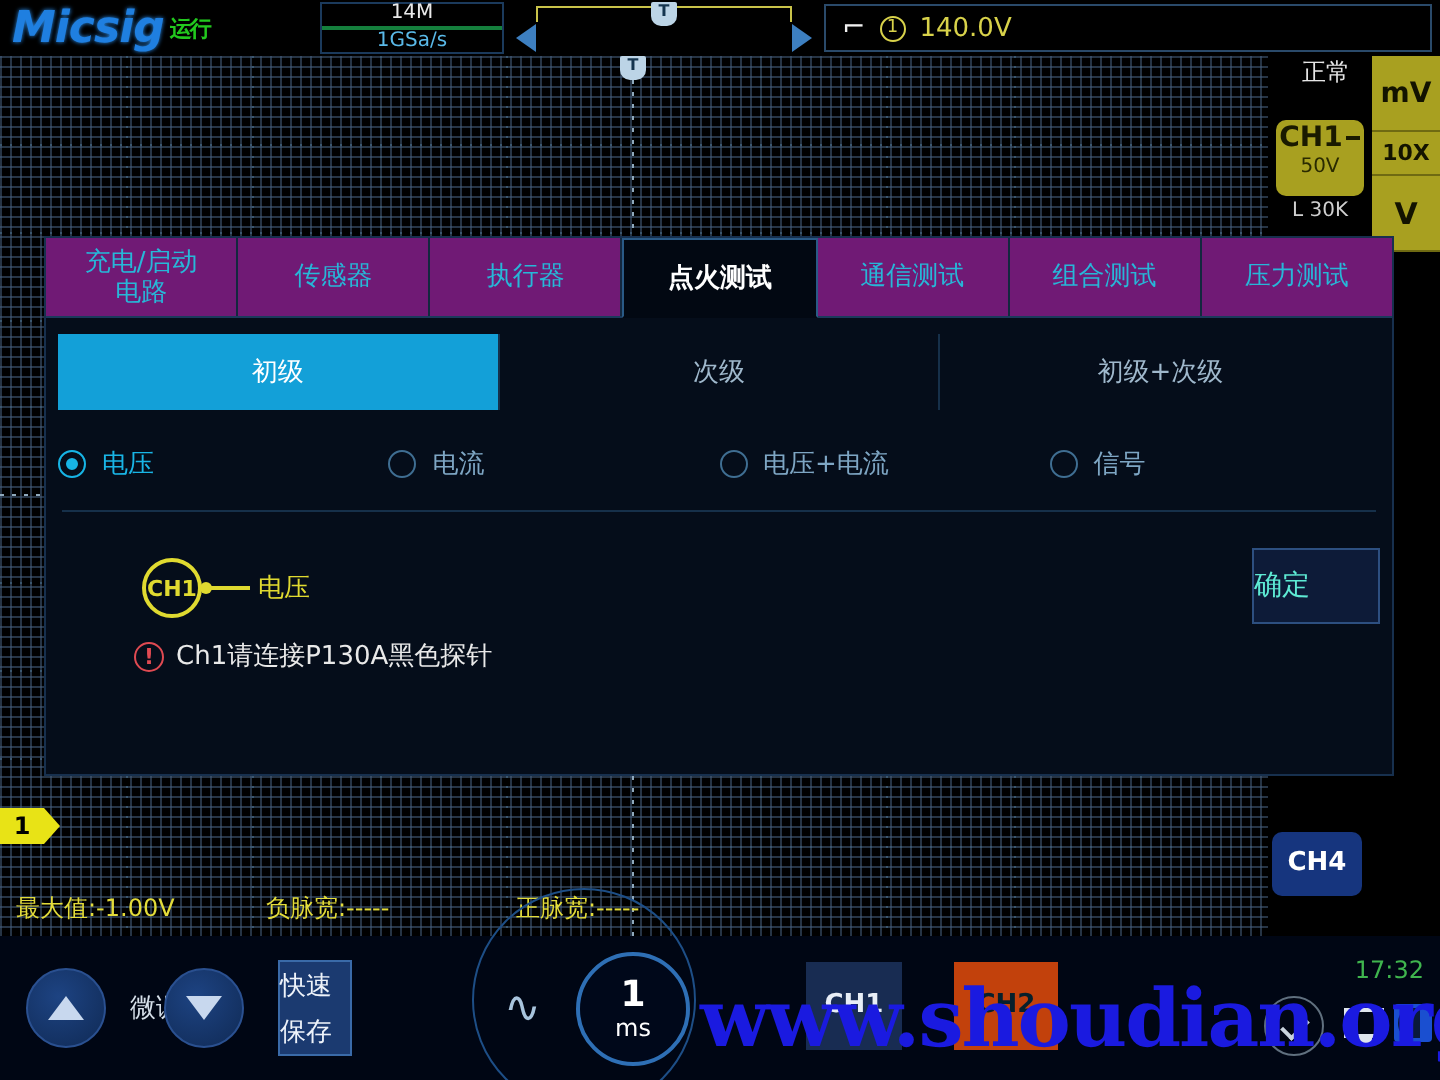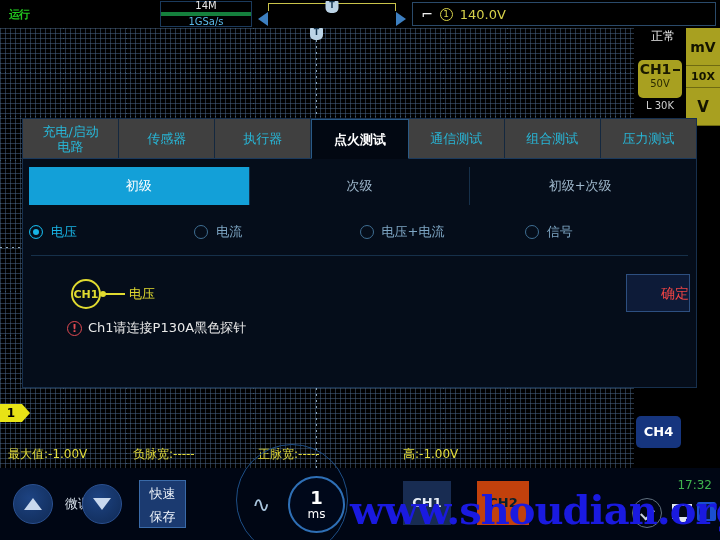--- a/index.html
+++ b/index.html
@@ -27,21 +27,21 @@
     font-size: 11px; color: #22c81e; font-weight: bold;
     margin-left: 3px; line-height: 1.0; letter-spacing:-1px;
   }
   .acq-box {
     width: 92px; border: 1px solid #1b3a5c; background: #000;
     display: flex; flex-direction: column; justify-content: center;
     align-items: center; margin: 1px 0;
   }
   .acq-box div { font-size: 10px; line-height: 12px; }
   .acq-top { color: #e9e9e9; }
-  .acq-bot { color: #5ab9e8; border-top: 4px solid #15803d; width: 100%; text-align: center; }
+  .acq-bot { color: #5ab9e8; border-top: 2px solid #15803d; width: 100%; text-align: center; }
 
   .trigpos { width: 148px; position: relative; margin: 1px 4px 1px 6px; }
   .trigpos .bracket {
     position: absolute; left: 10px; right: 10px; top: 2px; height: 8px;
     border: 1px solid #c9c34a; border-bottom: none;
   }
   .trigpos .tmark {
     position: absolute; left: 50%; top: 0px; transform: translateX(-50%);
     width: 13px; height: 12px; background: #bcd4e6; color: #14344e;
     font-size: 8px; font-weight: bold; text-align: center; line-height: 10px;
@@ -166,21 +166,21 @@
 
   
   .dialog {
     position: absolute; left: 22px; top: 118px; width: 675px; height: 270px;
     background: #050d1a; border: 1px solid #17304e;
   }
   .tabbar { display: flex; height: 40px; border-bottom: 1px solid #1b3a5c; }
   .tab {
     flex: 1; display: flex; align-items: center; justify-content: center;
     color: #27b7d8; font-size: 13px; text-align: center; line-height: 15px;
-    border-right: 1px solid #14283f; background: #404040;
+    border-right: 1px solid #14283f; background: #701a75;
   }
   .tab:last-child { border-right: none; }
   .tab.active {
     color: #ffffff; background: #020812; font-weight: bold;
     border-top: 1px solid #2a5a86; border-left: 1px solid #2a5a86;
     border-right: 1px solid #2a5a86; border-bottom: 1px solid #020812;
     margin-bottom: -1px;
   }
   .subtabs { display: flex; height: 38px; margin: 8px 6px 0 6px; }
   .subtab {
@@ -225,21 +225,21 @@
   .warn-row { position: absolute; left: 44px; top: 63px; display: flex; align-items: center; gap: 6px; }
   .warn-ico {
     width: 15px; height: 15px; border: 1px solid #e04a52; border-radius: 50%;
     color: #e04a52; font-size: 11px; font-weight: bold;
     text-align: center; line-height: 13px;
   }
   .warn-txt { color: #e9e9e9; font-size: 13px; }
   .ok-btn {
     position: absolute; left: 603px; top: 18px; width: 64px; height: 38px;
     background: #0d1b38; border: 1px solid #2d4f80;
-    color: #ef4444; font-size: 14px; text-align: right; line-height: 36px;
+    color: #5eead4; font-size: 14px; text-align: left; line-height: 36px;
   }
 
   
   .bottombar {
     position: absolute; left: 0; top: 468px; width: 720px; height: 72px;
     background: #000614;
   }
   .circ-btn {
     position: absolute; width: 40px; height: 40px; border-radius: 50%;
     background: radial-gradient(circle at 40% 35%, #1d4382, #102a55);
@@ -248,23 +248,23 @@
   .circ-btn .tri {
     position: absolute; left: 50%; top: 50%; transform: translate(-50%,-50%);
     width: 0; height: 0;
   }
   .tri-up { border-left: 9px solid transparent; border-right: 9px solid transparent; border-bottom: 12px solid #c8d8ee; }
   .tri-dn { border-left: 9px solid transparent; border-right: 9px solid transparent; border-top: 12px solid #c8d8ee; }
   .btn-up { left: 13px; top: 16px; }
   .btn-dn { left: 82px; top: 16px; }
   .fine-lbl { position: absolute; left: 65px; top: 27px; color: #d6e0ea; font-size: 13px; }
   .save-btn {
-    position: absolute; left: 139px; top: 12px; width: 47px; height: 48px;
+    position: absolute; left: 139px; top: 12px; width: 37px; height: 48px;
     background: #1b3a70; border: 1px solid #3a6aa8; color: #eef3fa;
-    font-size: 13px; text-align: center; line-height: 23px; padding-top: 1px;
+    font-size: 13px; line-height: 23px; padding-top: 1px;
   }
   .wave-icon { position: absolute; left: 252px; top: 24px; color: #a8c4dd; font-size: 22px; }
   .time-circle {
     position: absolute; left: 288px; top: 8px; width: 57px; height: 57px;
     border-radius: 50%; border: 2px solid #2e6fb5; background: #00081a;
     text-align: center; color: #ffffff;
   }
   .time-circle .num { font-size: 18px; font-weight: bold; line-height: 20px; padding-top: 10px; }
   .time-circle .unit { font-size: 12px; line-height: 13px; }
   .time-ring {
@@ -317,20 +317,21 @@
     letter-spacing: -1px; white-space: nowrap; pointer-events: none;
   }
 </style>
 </head>
 <body>
 
 <div id="app">
 
   <div class="topbar">
     <div class="logo-wrap">
+      <span class="logo">Micsig</span>
       <span class="logo-cn">运行</span>
     </div>
 
     <div class="acq-box">
       <div class="acq-top">14M</div>
       <div class="acq-bot">1GSa/s</div>
     </div>
 
     <div class="trigpos">
       <div class="bracket"></div>
@@ -383,21 +384,20 @@
       <div class="vb x10">10X</div>
       <div class="vb v">V</div>
     </div>
     <div class="ch4-btn">CH4</div>
   </div>
 
   <div class="measbar">
     <div class="meas m0"><span>最大值:</span><span>-1.00V</span></div>
     <div class="meas m1"><span>负脉宽:</span><span>-----</span></div>
     <div class="meas m2"><span>正脉宽:</span><span>-----</span></div>
-    <div class="meas m3"><span>高:</span><span>-1.00V</span></div>
   </div>
 
   <div class="dialog">
 
     <div class="tabbar">
       <div class="tab">
         <div>
             <div>充电/启动</div>
             <div>电路</div>
           </div>

